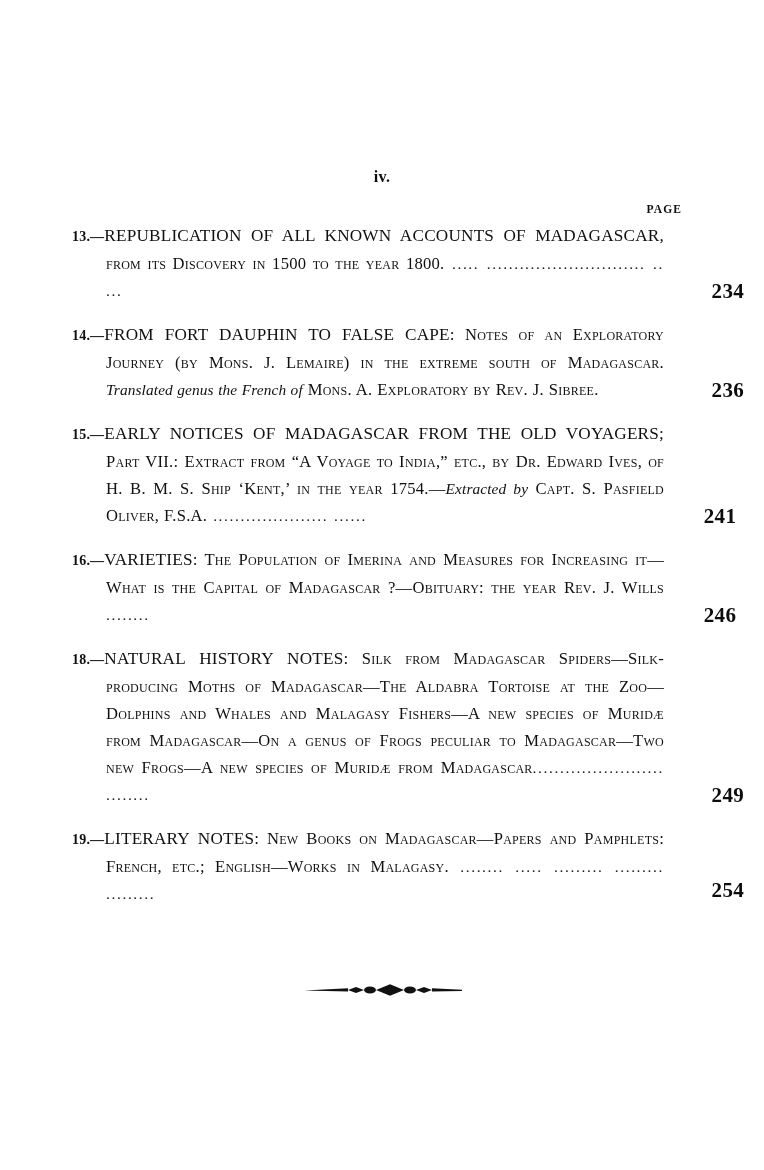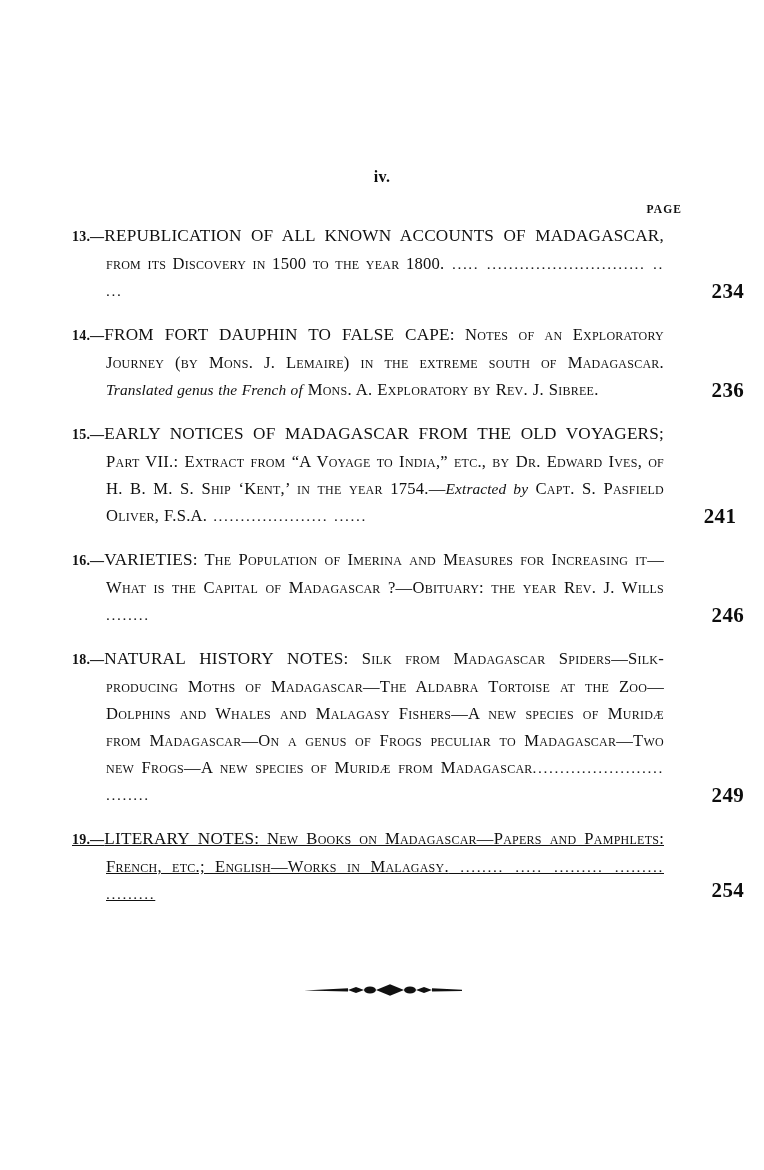--- a/index.html
+++ b/index.html
@@ -52,21 +52,21 @@
     position: absolute;
     top: 222px;
     left: 72px;
     width: 620px;
   }
 
   .entry {
     position: relative;
     margin-bottom: 17px;
   }
-  .entry:last-child { margin-bottom: 12px; text-decoration: underline; }
+  .entry:last-child { margin-bottom: 12px; }
 
   .entry-body {
     width: 558px;
     font-size: 15.2px;
     line-height: 27px;
     text-align: justify;
     text-align-last: left;
     color: #101010;
     word-spacing: 0.5px;
   }
@@ -158,21 +158,21 @@
     </div>
 
     <div class="entry">
       <div class="entry-body"><span class="num">15.—</span><span class="caps">EARLY NOTICES OF MADAGASCAR FROM THE OLD VOYAGERS;</span><span class="sc"> Part VII.: Extract from “A Voyage to India,” etc., by Dr. Edward Ives, of H. B. M. S. Ship ‘Kent,’ in the year 1754.—</span><span class="it">Extracted by</span><span class="sc"> Capt. S. Pasfield Oliver, F.S.A.</span><span class="leader"> ..................... ......</span></div>
       <div class="pageno" style="bottom:0;text-align:center;">241</div>
     </div>
 
 
     <div class="entry">
       <div class="entry-body"><span class="num">16.—</span><span class="caps">VARIETIES:</span><span class="sc"> The Population of Imerina and Measures for Increasing it—What is the Capital of Madagascar ?—Obituary: the year Rev. J. Wills</span><span class="leader"> ........</span></div>
-      <div class="pageno" style="bottom:0;">246</div>
+      <div class="pageno" style="bottom:0;text-align:center;">246</div>
     </div>
 
     <div class="entry">
       <div class="entry-body"><span class="num">18.—</span><span class="caps">NATURAL HISTORY NOTES:</span><span class="sc"> Silk from Madagascar Spiders—Silk-producing Moths of Madagascar—The Aldabra Tortoise at the Zoo—Dolphins and Whales and Malagasy Fishers—A new species of Muridæ from Madagascar—On a genus of Frogs peculiar to Madagascar—Two new Frogs—A new species of Muridæ from Madagascar</span><span class="leader">........................ ........</span></div>
       <div class="pageno" style="bottom:0;">249</div>
     </div>
 
     <div class="entry">
       <div class="entry-body"><span class="num">19.—</span><span class="caps">LITERARY NOTES:</span><span class="sc"> New Books on Madagascar—Papers and Pamphlets: French, etc.; English—Works in Malagasy.</span><span class="leader"> ........ ..... ......... ......... .........</span></div>
       <div class="pageno" style="bottom:4px;">254</div>

